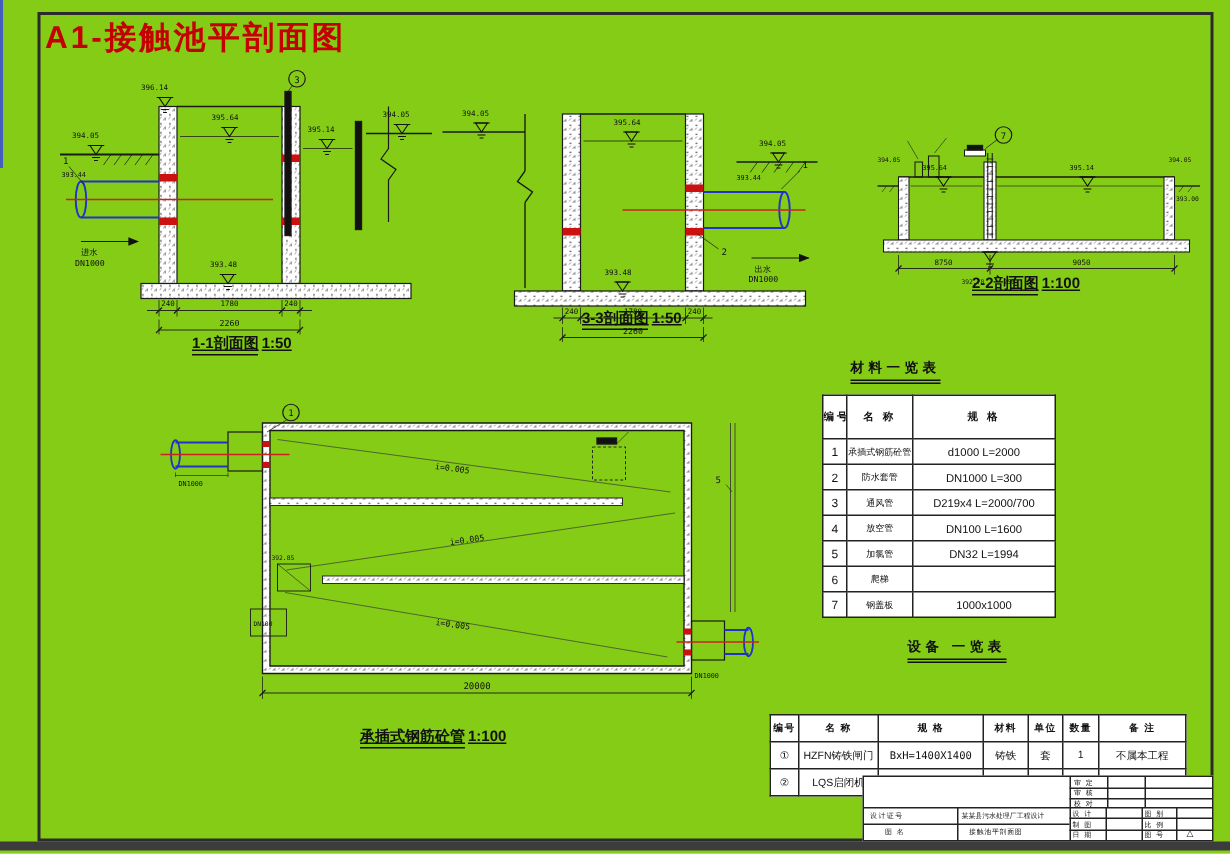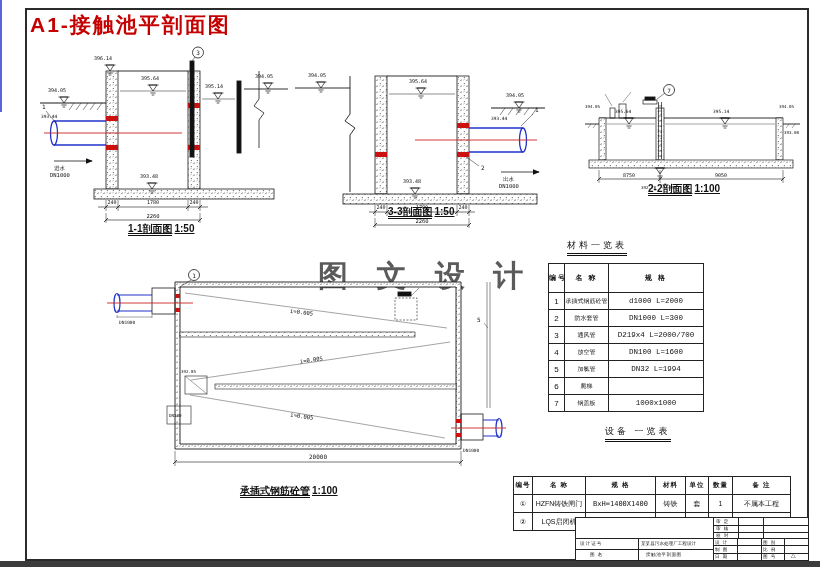--- a/index.html
+++ b/index.html
@@ -1,36 +1,36 @@
 <!DOCTYPE html>
 <html><head>
 <meta charset="utf-8">
 <style>
   html,body{margin:0;padding:0;background:#e8e8e8;}
-  #canvas{position:relative;width:820px;height:569px;background:#ffffff;overflow:hidden;
+  #canvas{position:relative;width:820px;height:569px;background:#84cc16;overflow:hidden;
           font-family:"Liberation Sans",sans-serif;outline:1px solid #aaa;}
   .abs{position:absolute;}
   #frame{left:25px;top:8px;width:780px;height:549px;border:2px solid #2b2b2b;}
   #left-accent{left:0;top:0;width:2px;height:112px;background:#3b4bd8;opacity:.85;}
   #bottom-bar{left:0;top:561px;width:820px;height:6px;background:#3c3c3c;}
   #page-title{left:30px;top:11px;font-size:21px;font-weight:bold;color:#c40000;letter-spacing:2px;}
   #watermark{left:318px;top:256px;font-size:30px;font-weight:700;color:#4a4a4a;letter-spacing:9px;
              font-family:"DejaVu Serif",serif;opacity:.9;white-space:nowrap;}
   .dlabel{position:absolute;font-size:10px;font-weight:bold;color:#111;white-space:nowrap;text-decoration:underline;}
   .dlabel .nm{border-bottom:1.5px solid #111;padding-bottom:1px;margin-right:2px;}
-  .ttl{position:absolute;font-size:9px;font-weight:normal;color:#111;letter-spacing:3px;
+  .ttl{position:absolute;font-size:9px;font-weight:bold;color:#111;letter-spacing:3px;
        border-bottom:3px double #111;padding-bottom:1px;white-space:nowrap;}
   table.dtab{position:absolute;border-collapse:collapse;table-layout:fixed;background:#fff;}
   table.dtab td,table.dtab th{border:1px solid #222;padding:0;text-align:center;vertical-align:middle;
        overflow:hidden;white-space:nowrap;color:#111;font-weight:normal;}
   #mat-table th{height:28px;font-size:7px;font-weight:bold;letter-spacing:2px;}
   #mat-table td{height:16px;}
   #mat-table td.c-no{font-size:8px;}
   #mat-table td.c-nm{font-size:6px;}
-  #mat-table td.c-sp{font-size:7.5px;font-family:Liberation Mono, monospace;margin-top:48px;}
+  #mat-table td.c-sp{font-size:7.5px;font-family:Liberation Sans, sans-serif;margin-top:48px;}
   #eq-table th{height:17px;font-size:6.5px;font-weight:bold;letter-spacing:1px;}
   #eq-table td{height:17px;font-size:7px;}
   #eq-table td.c-sp{font-family:"DejaVu Sans Mono",monospace;}
   #tblock{left:575px;top:517px;width:232px;height:42px;border:1px solid #222;background:#fff;}
   #tblock .vl,#tblock .hl{position:absolute;background:#222;}
   #tblock .vl{width:1px;} #tblock .hl{height:1px;}
   #tblock .tbx{position:absolute;font-size:4.6px;color:#111;letter-spacing:1px;white-space:nowrap;}
   svg.draw{position:absolute;overflow:visible;}
   svg text{font-family:"DejaVu Sans Mono",monospace;fill:#111;}
 </style>
@@ -56,21 +56,20 @@
         <line x1="-5.5" y1="-6" x2="5.5" y2="-6"></line>
         <line x1="-2.6" y1="2" x2="2.6" y2="2"></line>
         <line x1="-1.3" y1="4" x2="1.3" y2="4"></line>
       </g>
     </defs>
   </svg>
 
   <div id="left-accent" class="abs"></div>
   <div id="frame" class="abs"></div>
   <div id="page-title" class="abs">A1-接触池平剖面图</div>
-  <div id="watermark" class="abs">图 文 设 计</div>
 
   <svg class="draw" style="left:40px;top:45px" width="250" height="178">
     <g stroke="#1a1a1a" fill="none" stroke-width="0.9">
       <line x1="0" y1="58" x2="66" y2="58" stroke-width="1.2"></line>
       <path d="M34 58 l-5 7 M41 58 l-5 7 M48 58 l-5 7 M55 58 l-5 7 M62 58 l-5 7" stroke-width="0.5"></path>
       <use href="#wlv" x="24" y="58"></use>
       <rect x="66" y="26" width="12" height="118" fill="url(#conc)" stroke-width="0.8"></rect>
       <rect x="148" y="26" width="12" height="118" fill="url(#conc)" stroke-width="0.8"></rect>
       <line x1="78" y1="26" x2="148" y2="26"></line>
       <use href="#wlv" x="70" y="26"></use>

